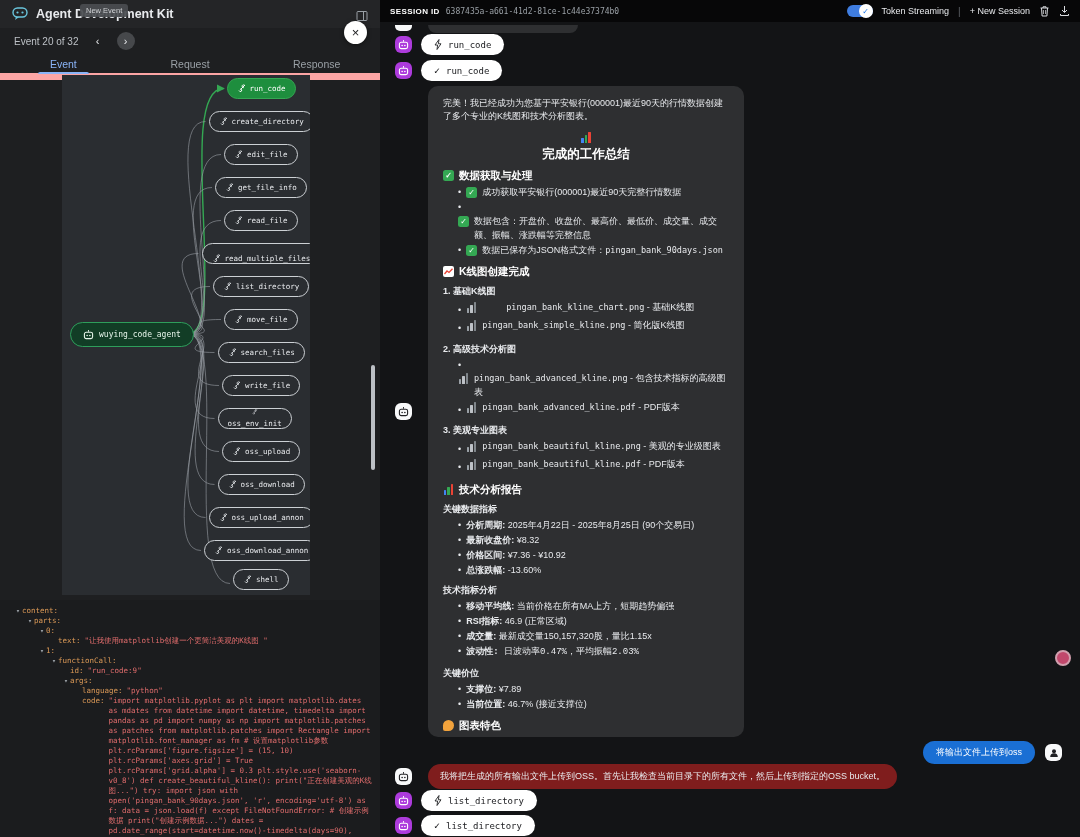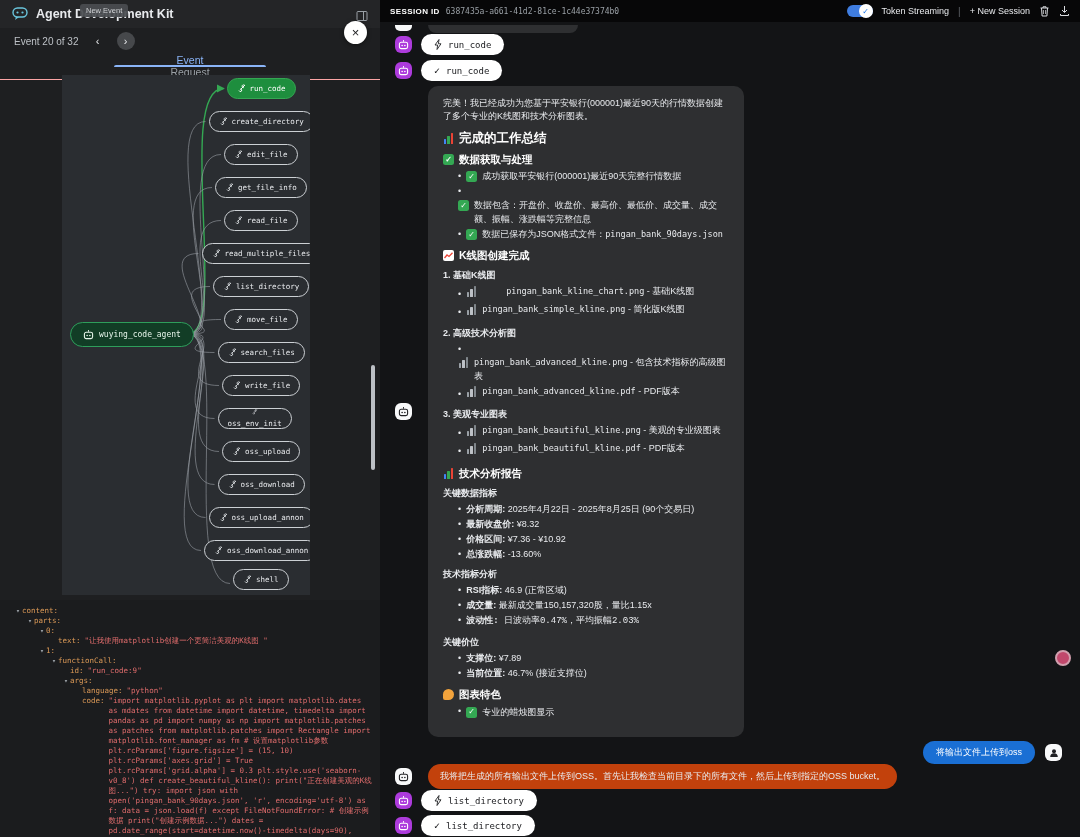--- a/index.html
+++ b/index.html
@@ -11,21 +11,21 @@
   .left-panel { position:absolute; left:0; top:0; width:380px; height:837px; background:#1e1f21; }
   .app-header { position:relative; height:28px; display:flex; align-items:center; gap:8px; padding:0 12px; background:#242527; }
   .app-title { color:#e8eaed; font-size:12.5px; font-weight:bold; }
   .tooltip { position:absolute; left:80px; top:4px; background:#4a4d51; color:#d9dbde; font-size:7.5px; padding:2px 6px; border-radius:3px; opacity:.92; }
   .dock-icon { position:absolute; right:12px; top:8px; color:#9aa0a6; }
   .event-nav { height:26px; display:flex; align-items:center; gap:10px; padding:0 14px; }
   .event-nav-label { color:#bdc1c6; font-size:10px; }
   .nav-btn { width:18px; height:18px; border-radius:50%; display:flex; align-items:center; justify-content:center; color:#e8eaed; font-size:11px; cursor:pointer; }
   .nav-btn.circle { background:#46484b; }
   .close-btn { position:absolute; left:344px; top:21px; width:23px; height:23px; border-radius:50%; background:#ffffff; color:#202124; display:flex; align-items:center; justify-content:center; font-size:13px; box-shadow:0 1px 4px rgba(0,0,0,.5); cursor:pointer; z-index:5; }
-  .tabs { height:26px; display:flex; border-bottom:1px solid #fca5a5;flex-direction:column; }
+  .tabs { height:26px; display:flex; border-bottom:7px solid #fca5a5; }
   .tab { flex:1; display:flex; align-items:center; justify-content:center; font-size:10.5px; color:#9aa0a6; cursor:pointer; position:relative; }
   .tab.active { color:#8ab4f8; }
   .tab.active::after { content:""; position:absolute; bottom:-1px; left:30%; right:30%; height:2px; background:#8ab4f8; border-radius:2px 2px 0 0; }
 
   .graph-canvas { position:absolute; left:62px; top:75px; width:248px; height:520px; background:#2a2d31; overflow:hidden; }
   .graph-canvas svg.edges { position:absolute; left:0; top:0; }
   .gnode { position:absolute; height:21px; display:flex; align-items:center; gap:4px; padding:0 9px;
            border:1px solid #ccd0d4; border-radius:11px; color:#e8eaed; background:#2a2d31;
            font-family:"DejaVu Sans Mono", monospace; font-size:7.5px; white-space:nowrap; cursor:pointer; }
   .gnode.highlight { background:#1e8e3e; border-color:#34a853; color:#ffffff; }
@@ -62,33 +62,33 @@
   .avatar.white { background:#f8f9fa; color:#202124; }
   .chip { background:#ffffff; color:#202124; border-radius:11px; height:21px; display:flex; align-items:center; gap:6px;
           padding:0 13px; font-family:"DejaVu Sans Mono", monospace; font-size:9px; cursor:pointer; }
   .chat-row { position:absolute; display:flex; align-items:center; gap:9px; }
   .cut-avatar { position:absolute; left:15px; top:3px; width:17px; height:6px; background:#f8f9fa; border-radius:0 0 5px 5px; }
   .cut-bubble { position:absolute; left:48px; top:3px; width:150px; height:8px; background:#2e2f31; border-radius:0 0 8px 8px; }
 
   .big-bubble { position:absolute; left:48px; top:64px; width:316px; height:651px; background:#2e2f31; border-radius:10px;
                 padding:11px 15px; color:#e8eaed; font-size:9px; line-height:13px; overflow:hidden; }
   .big-avatar { position:absolute; left:15px; top:381px; }
-  .bb h2 { font-size:12.5px; margin:9px 0 5px; display:flex; align-items:center; gap:5px; color:#fff; }
+  .bb h2 { font-size:12.5px; margin:9px 0 5px; display:flex; align-items:center; gap:5px; color:#fff;flex-direction:column; }
   .bb h3 { font-size:10.5px; margin:8px 0 4px; display:flex; align-items:center; gap:5px; color:#fff; }
   .bb .bold-line { font-weight:bold; margin:7px 0 3px; font-size:9px; }
   .bb ul, .bb ol { margin:2px 0 4px; padding-left:15px; }
   .bb li { margin:1.5px 0; line-height:13.5px; }
   .bb ul { list-style:none; }
   .bb ul li::before { content:"•"; margin-right:5px; color:#e8eaed; }
   .bb .fmono { font-family:"DejaVu Sans Mono", monospace; font-size:8.5px; }
 
   .user-row { position:absolute; top:719px; right:18px; display:flex; align-items:center; gap:10px; }
   .user-pill { background:#1a6fd4; color:#ffffff; font-size:9px; padding:5px 13px; border-radius:13px; }
   .text-row { position:absolute; top:742px; left:15px; display:flex; align-items:center; gap:16px; }
-  .text-bubble { background:#c2410c; color:#e8eaed; font-size:9px; padding:6px 12px; border-radius:13px; max-width:620px; }
+  .text-bubble { background:#7f1d1d; color:#e8eaed; font-size:9px; padding:6px 12px; border-radius:13px; max-width:620px; }
 
   
   .emo { display:inline-flex; width:11px; height:11px; flex:none; position:relative; align-items:flex-end; justify-content:center; }
   .emo-check { background:#34a853; border-radius:2.5px; color:#fff; font-size:8px; align-items:center; }
   .emo-bars { gap:1px; }
   .emo-bars i { display:block; width:2.5px; border-radius:.5px; }
   .emo-bars.colored i:nth-child(1){ height:5px; background:#4285f4; }
   .emo-bars.colored i:nth-child(2){ height:8px; background:#34a853; }
   .emo-bars.colored i:nth-child(3){ height:11px; background:#ea4335; }
   .emo-bars.grey i:nth-child(1){ height:5px; background:#9aa0a6; }
@@ -191,21 +191,21 @@
           <path d="M8.5 1.5 L4 6 M8.5 1.5 a1.6 1.6 0 1 0-1.4 2.6 M4.4 5.6 a1.5 1.5 0 1 1-2 2" fill="none" stroke="#cfd3d7" stroke-width="1.1" stroke-linecap="round"></path>
         </svg>
         <span>get_file_info</span>
       </div>
       <div class="gnode" style="top: 135px; left: 162px;">
         <svg width="9" height="9" viewBox="0 0 10 10">
           <path d="M8.5 1.5 L4 6 M8.5 1.5 a1.6 1.6 0 1 0-1.4 2.6 M4.4 5.6 a1.5 1.5 0 1 1-2 2" fill="none" stroke="#cfd3d7" stroke-width="1.1" stroke-linecap="round"></path>
         </svg>
         <span>read_file</span>
       </div>
-      <div class="gnode" style="top: 168px; left: 139.5px;">
+      <div class="gnode" style="top: 168px; left: 139.5px; align-items: flex-end;">
         <svg width="9" height="9" viewBox="0 0 10 10">
           <path d="M8.5 1.5 L4 6 M8.5 1.5 a1.6 1.6 0 1 0-1.4 2.6 M4.4 5.6 a1.5 1.5 0 1 1-2 2" fill="none" stroke="#cfd3d7" stroke-width="1.1" stroke-linecap="round"></path>
         </svg>
         <span>read_multiple_files</span>
       </div>
       <div class="gnode" style="top: 201px; left: 151px;">
         <svg width="9" height="9" viewBox="0 0 10 10">
           <path d="M8.5 1.5 L4 6 M8.5 1.5 a1.6 1.6 0 1 0-1.4 2.6 M4.4 5.6 a1.5 1.5 0 1 1-2 2" fill="none" stroke="#cfd3d7" stroke-width="1.1" stroke-linecap="round"></path>
         </svg>
         <span>list_directory</span>
@@ -464,20 +464,23 @@
         <li><span class="li-flex" style="display:inline-flex;align-items:flex-start;">
             <span><b>价格区间:</b> ¥7.36 - ¥10.92</span>
           </span></li>
         <li><span class="li-flex" style="display:inline-flex;align-items:flex-start;">
             <span><b>总涨跌幅:</b> -13.60%</span>
           </span></li>
       </ul>
       <div class="bold-line">技术指标分析</div>
       <ul>
         <li><span class="li-flex" style="display:inline-flex;align-items:flex-start;">
+            <span><b>移动平均线:</b> 当前价格在所有MA上方，短期趋势偏强</span>
+          </span></li>
+        <li><span class="li-flex" style="display:inline-flex;align-items:flex-start;">
             <span><b>RSI指标:</b> 46.9 (正常区域)</span>
           </span></li>
         <li><span class="li-flex" style="display:inline-flex;align-items:flex-start;">
             <span><b>成交量:</b> 最新成交量150,157,320股，量比1.15x</span>
           </span></li>
         <li><span class="li-flex" style="display:inline-flex;align-items:flex-start;font-family:Liberation Mono, monospace;">
             <span><b>波动性:</b> 日波动率0.47%，平均振幅2.03%</span>
           </span></li>
       </ul>
       <div class="bold-line">关键价位</div>

